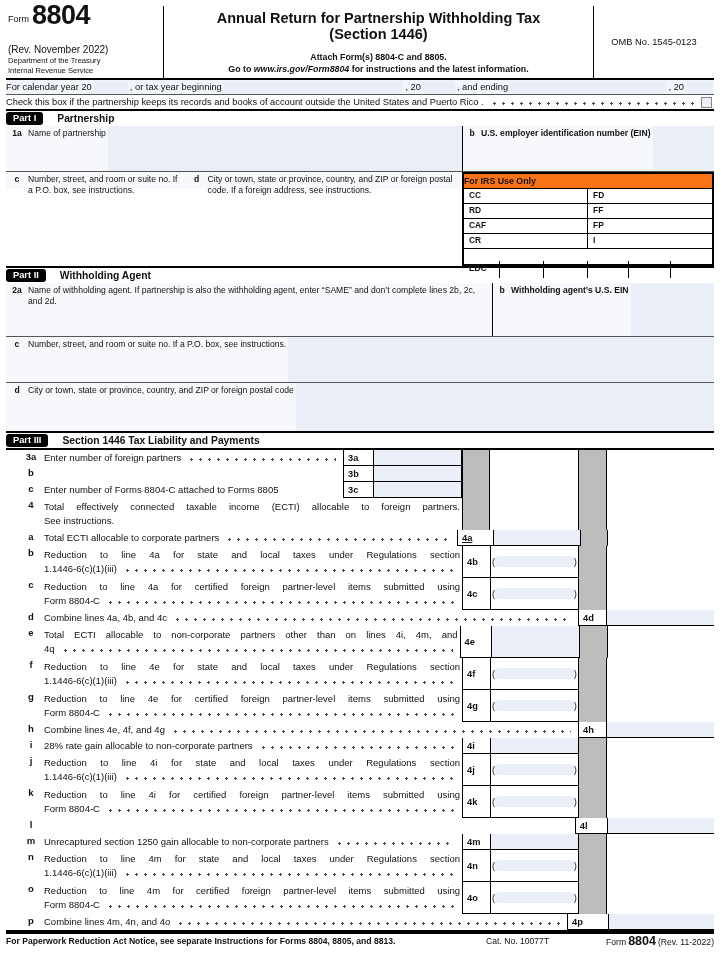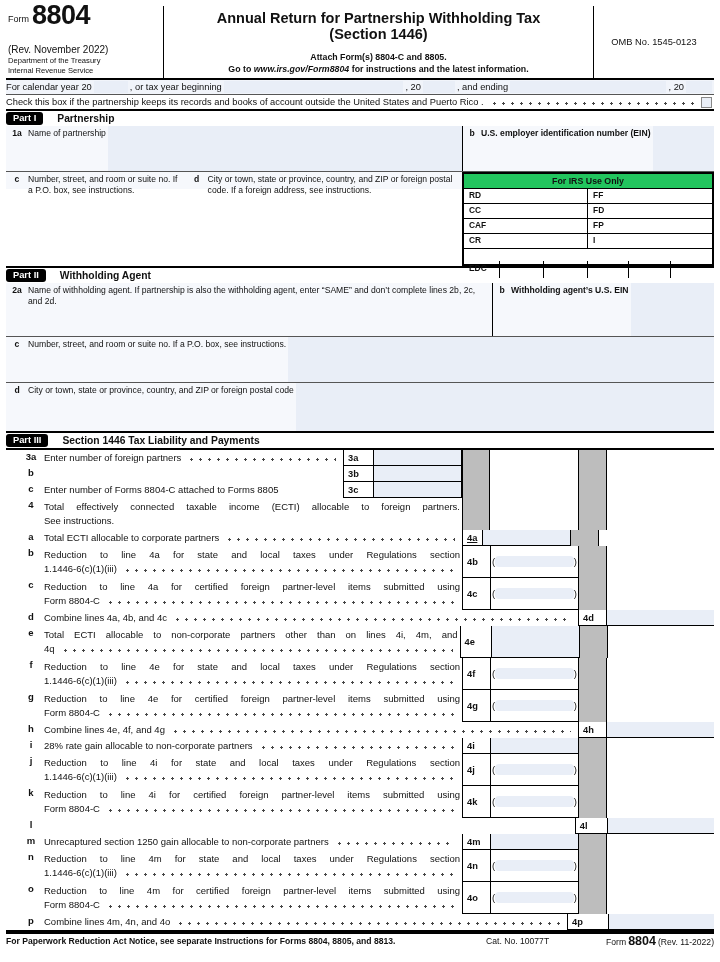--- a/index.html
+++ b/index.html
@@ -43,21 +43,21 @@
   .lab { display:flex; font-size:8.6px; padding:2px 2px 1px 0; background:#f6f8fc; line-height:1.25; }
   .pfx { width:22px; min-width:22px; font-weight:bold; text-align:center; }
   .pfx.narrow { width:18px; min-width:18px; }
   .labtxt { flex:1; }
   .bold { font-weight:bold; }
   .band { flex:1; background:#e9eef7; margin:0; min-height:14px; }
   .vl { border-left:1px solid #000; }
 
   
   .irs { width:252px; border:2px solid #000; font-size:8.4px; }
-  .irs-title { text-align:center; font-weight:bold; border-bottom:1px solid #000; padding:2px 0; font-size:8.8px; background:#22c55e; }
+  .irs-title { text-align:left; font-weight:bold; border-bottom:1px solid #000; padding:2px 0; font-size:8.8px; background:#f97316; }
   .irs-row { display:flex; border-bottom:1px solid #000; height:15px; }
   .irs-row:last-child { border-bottom:none;margin-top:12px; }
   .irs-c { width:126px; padding:1px 0 0 5px; font-weight:bold; }
   .irs-c.l { border-right:1px solid #000; }
   .edc { display:flex; height:17px; }
   .edc > div { border-right:1px solid #000; }
   .edc > div:last-child { border-right:none; }
   .edc-lab { width:36px; font-weight:bold; padding:2px 0 0 5px; }
   .edc-b1 { width:45px; } .edc-b2 { width:45px; }
   .edc-b3 { width:42px; } .edc-b4 { width:42px; } .edc-b5 { width:42px; }
@@ -166,26 +166,26 @@
         <div class="band" style="border-bottom:1px solid #555;"></div>
         <div class="lab" style="height:17px;">
             <span class="pfx">d</span>
             <span class="labtxt">City or town, state or province, country, and ZIP or foreign postal code. If a foreign address, see instructions.</span>
           </div>
         <div class="band"></div>
       </div>
       <div class="irs">
         <div class="irs-title">For IRS Use Only</div>
         <div class="irs-row">
+            <div class="irs-c l">CC</div>
+            <div class="irs-c">FD</div>
+          </div>
+        <div class="irs-row">
             <div class="irs-c l">RD</div>
             <div class="irs-c">FF</div>
-          </div>
-        <div class="irs-row">
-            <div class="irs-c l">CC</div>
-            <div class="irs-c">FD</div>
           </div>
         <div class="irs-row">
             <div class="irs-c l">CAF</div>
             <div class="irs-c">FP</div>
           </div>
         <div class="irs-row">
             <div class="irs-c l">CR</div>
             <div class="irs-c">I</div>
           </div>
         <div class="irs-row edc" style="border-bottom:none;">
@@ -304,21 +304,21 @@
         <div class="whitecell" style="width: 107px;"></div>
       </div>
       <div class="p3row h1">
         <div class="p3desc" style="width: 456px;">
           <div class="p3pfx">a</div>
           <div class="dlast">
             <span>Total ECTI allocable to corporate partners</span>
             <div class="leader"></div>
           </div>
         </div>
-        <div class="numbox" style="width: 20px; text-decoration: underline;">4a</div>
+        <div class="numbox" style="width: 36px; text-decoration: underline;">4a</div>
         <div class="entry" style="width: 88px;">
           <div class="fill"></div>
         </div>
         <div class="gray" style="width: 29px;"></div>
         <div class="whitecell" style="width: 107px;"></div>
       </div>
       <div class="p3row h2">
         <div class="p3desc" style="width: 456px;">
           <div class="p3pfx">b</div>
           <div class="dline just">Reduction to line 4a for state and local taxes under Regulations section</div>

